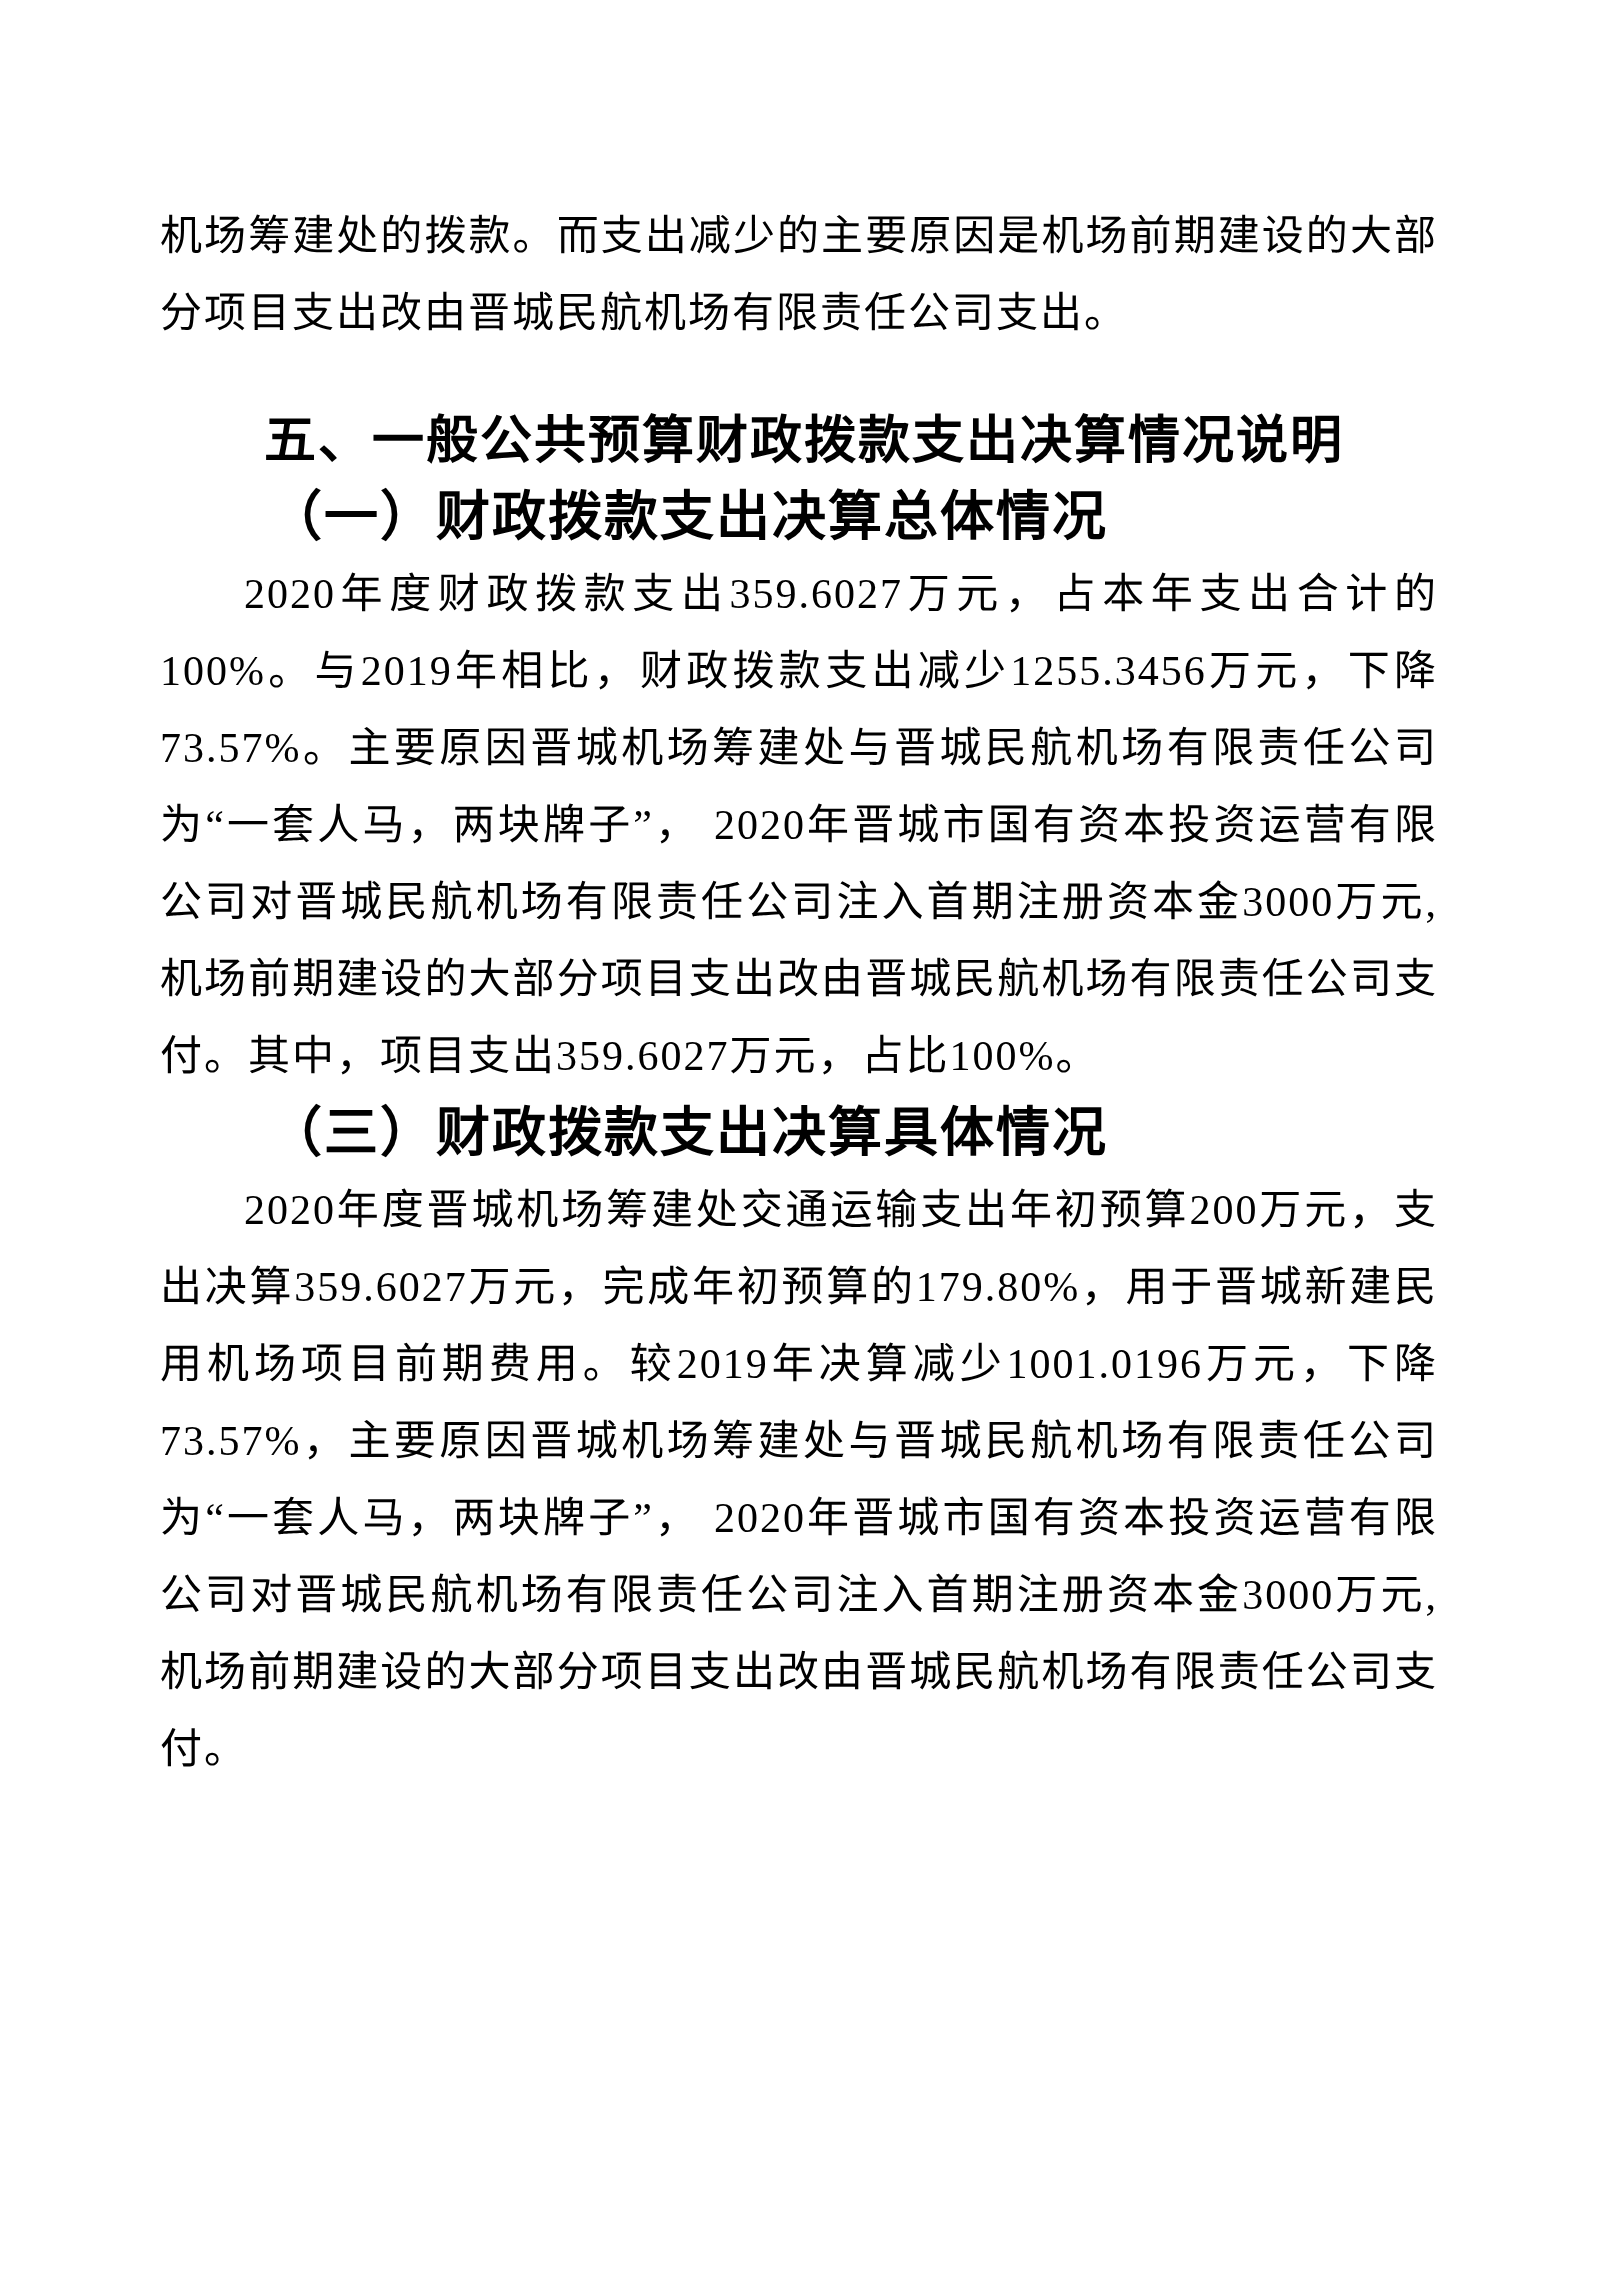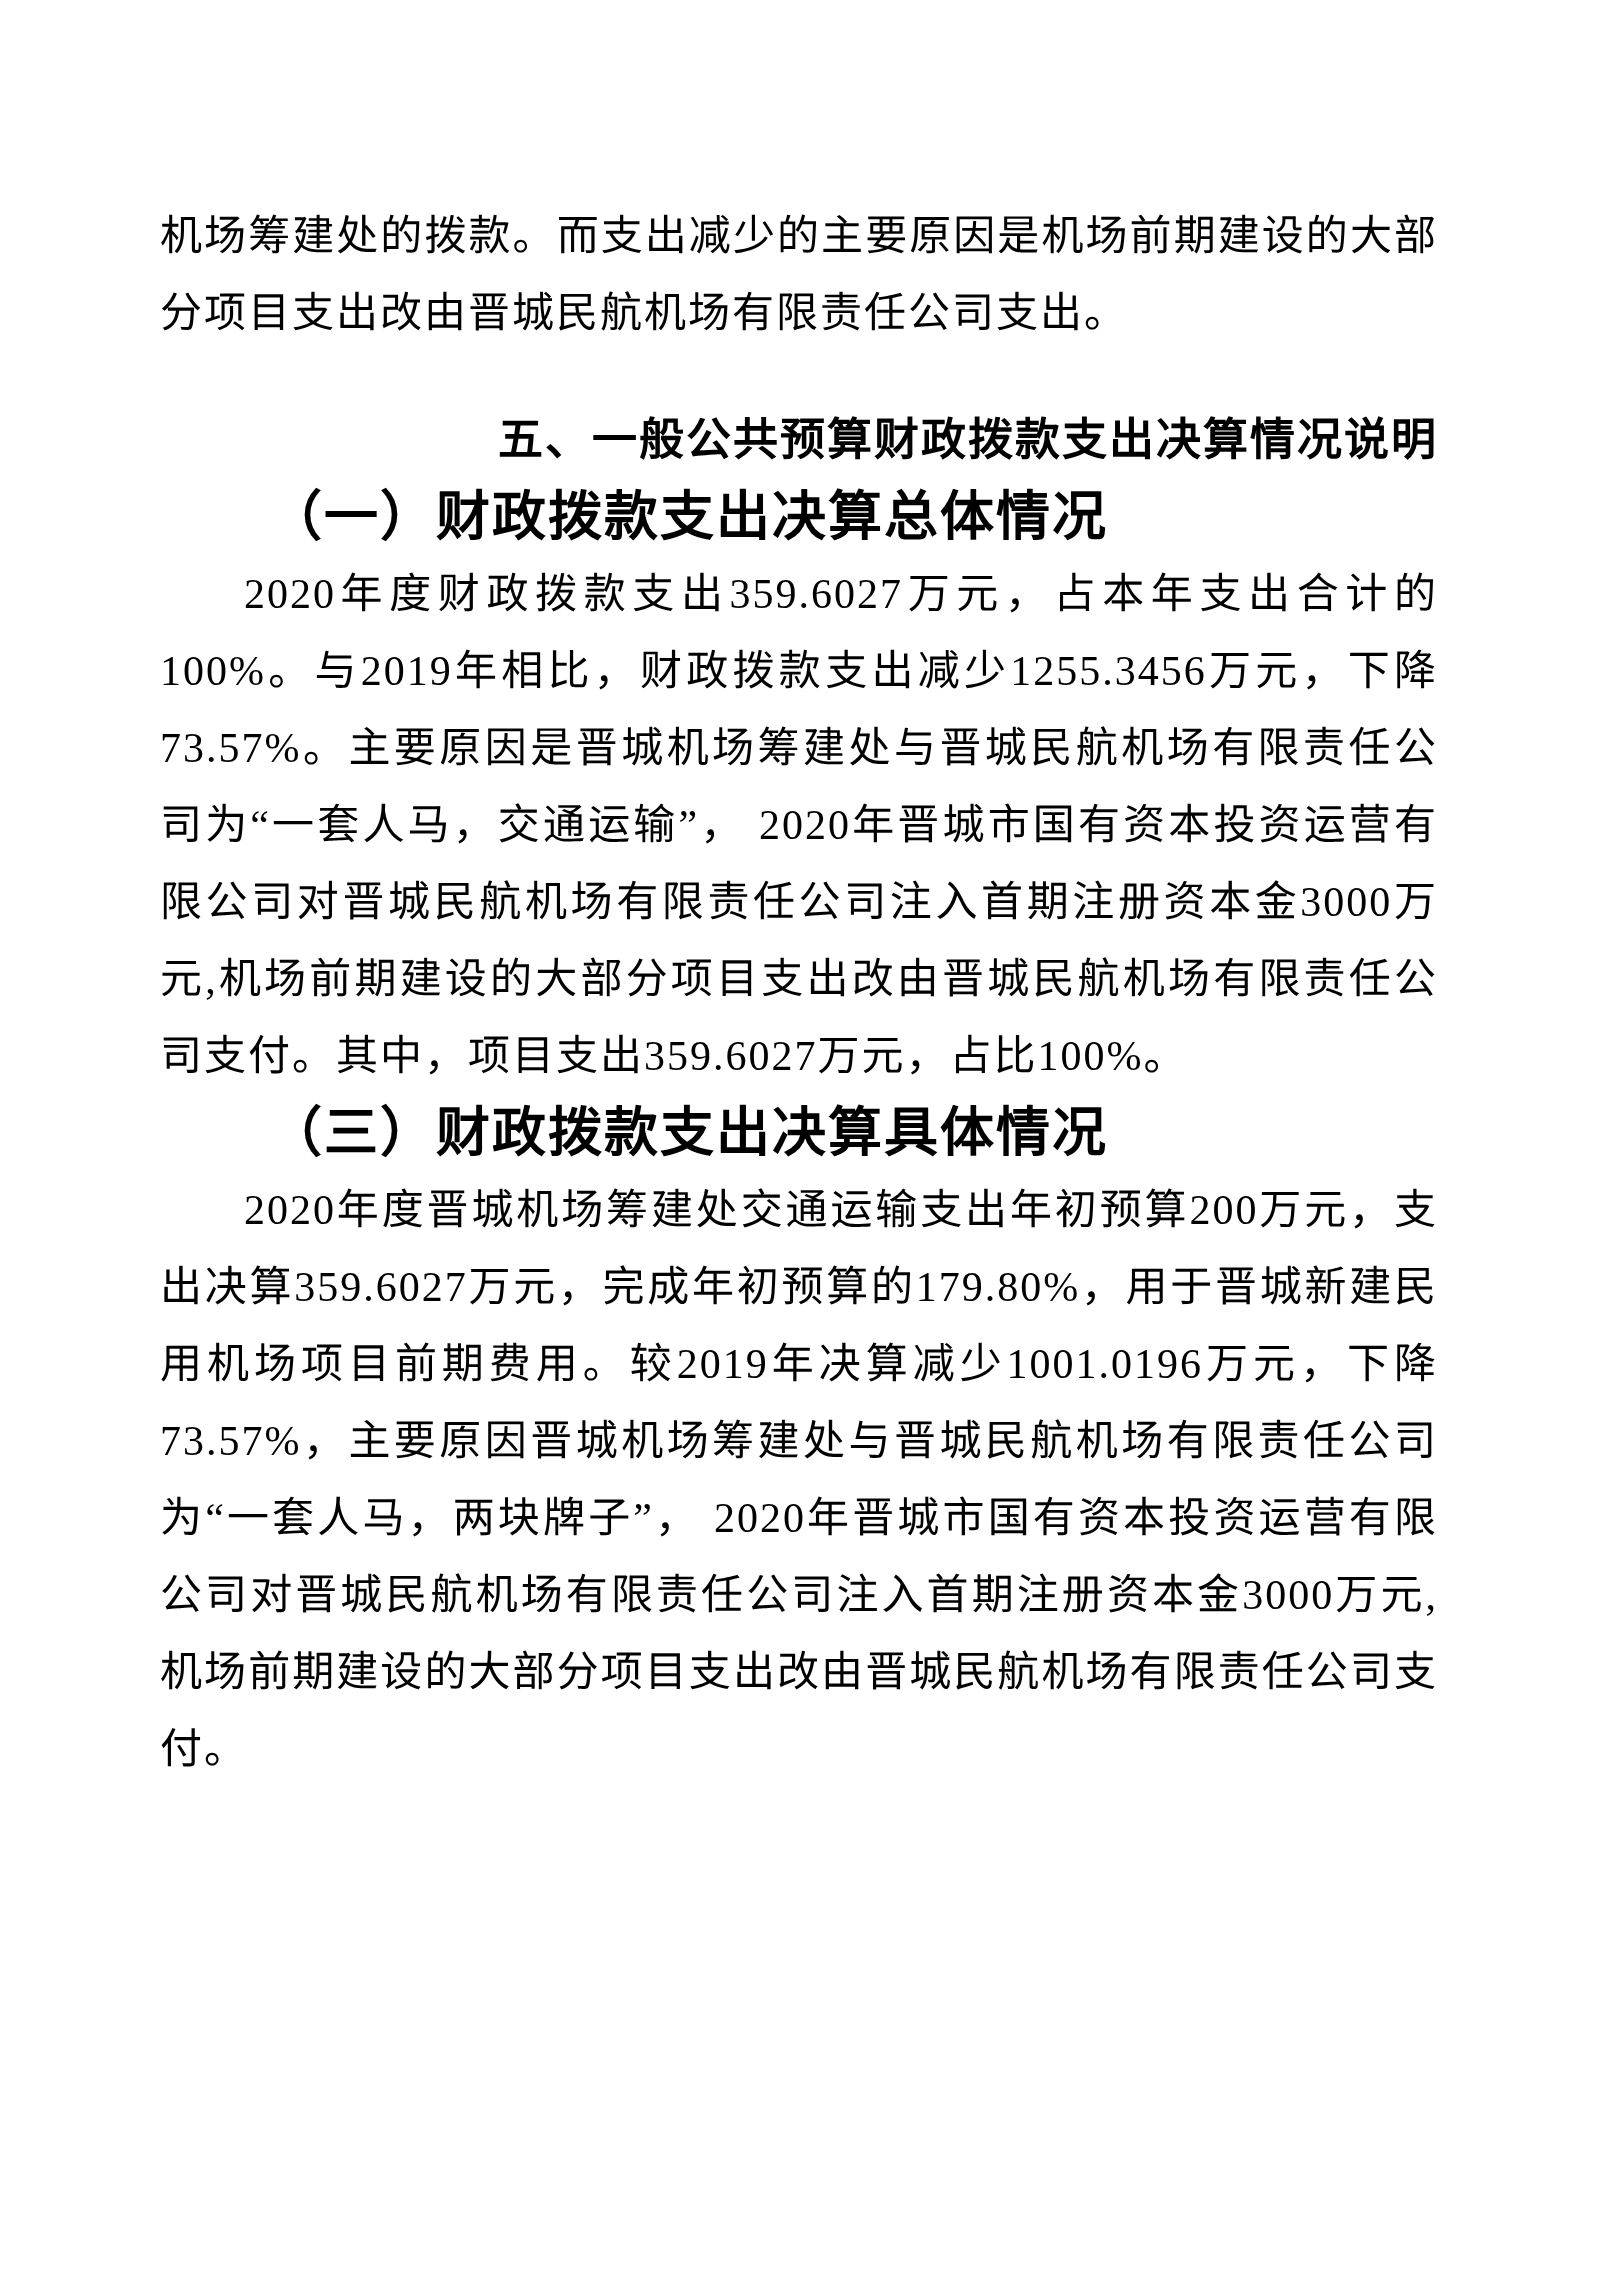--- a/index.html
+++ b/index.html
@@ -31,26 +31,26 @@
     line-height: 77px;
     letter-spacing: 2px;
     text-align: justify;
     text-indent: 2em;
   }
   .continuation {
     text-indent: 0;
   }
   .section-heading {
     margin: 50px 0 0 0;
-    font-size: 45px;
+    font-size: 52px;
     font-weight: bold;
     line-height: 77px;
     letter-spacing: 2px;
     text-indent: 2em;
-    text-align: right;
+    text-align: left;
   }
   .sub-heading {
     margin: 0;
     font-size: 54px;
     font-weight: bold;
     line-height: 77px;
     letter-spacing: 2px;
     text-indent: 2em;
     text-align: left;
   }
@@ -62,21 +62,21 @@
 <body>
 
 <div class="page">
 
   <p class="body-par continuation">机场筹建处的拨款。而支出减少的主要原因是机场前期建设的大部分项目支出改由晋城民航机场有限责任公司支出。</p>
 
   <h1 class="section-heading">五、一般公共预算财政拨款支出决算情况说明</h1>
 
   <h2 class="sub-heading">（一）财政拨款支出决算总体情况</h2>
 
-  <p class="body-par">2020年度财政拨款支出359.6027万元，占本年支出合计的100%。与2019年相比，财政拨款支出减少1255.3456万元，下降73.57%。主要原因是晋城机场筹建处与晋城民航机场有限责任公司为“一套人马，交通运输”， 2020年晋城市国有资本投资运营有限公司对晋城民航机场有限责任公司注入首期注册资本金3000万元,机场前期建设的大部分项目支出改由晋城民航机场有限责任公司支付。其中，项目支出359.6027万元，占比100%。</p>
+  <p class="body-par">2020年度财政拨款支出359.6027万元，占本年支出合计的100%。与2019年相比，财政拨款支出减少1255.3456万元，下降73.57%。主要原因晋城机场筹建处与晋城民航机场有限责任公司为“一套人马，两块牌子”， 2020年晋城市国有资本投资运营有限公司对晋城民航机场有限责任公司注入首期注册资本金3000万元,机场前期建设的大部分项目支出改由晋城民航机场有限责任公司支付。其中，项目支出359.6027万元，占比100%。</p>
 
 
 
   <h2 class="sub-heading">（三）财政拨款支出决算具体情况</h2>
 
   <p class="body-par">2020年度晋城机场筹建处交通运输支出年初预算200万元，支出决算359.6027万元，完成年初预算的179.80%，用于晋城新建民用机场项目前期费用。较2019年决算减少1001.0196万元，下降73.57%，主要原因晋城机场筹建处与晋城民航机场有限责任公司为“一套人马，两块牌子”， 2020年晋城市国有资本投资运营有限公司对晋城民航机场有限责任公司注入首期注册资本金3000万元,机场前期建设的大部分项目支出改由晋城民航机场有限责任公司支付。</p>
 
 </div>
 
 

